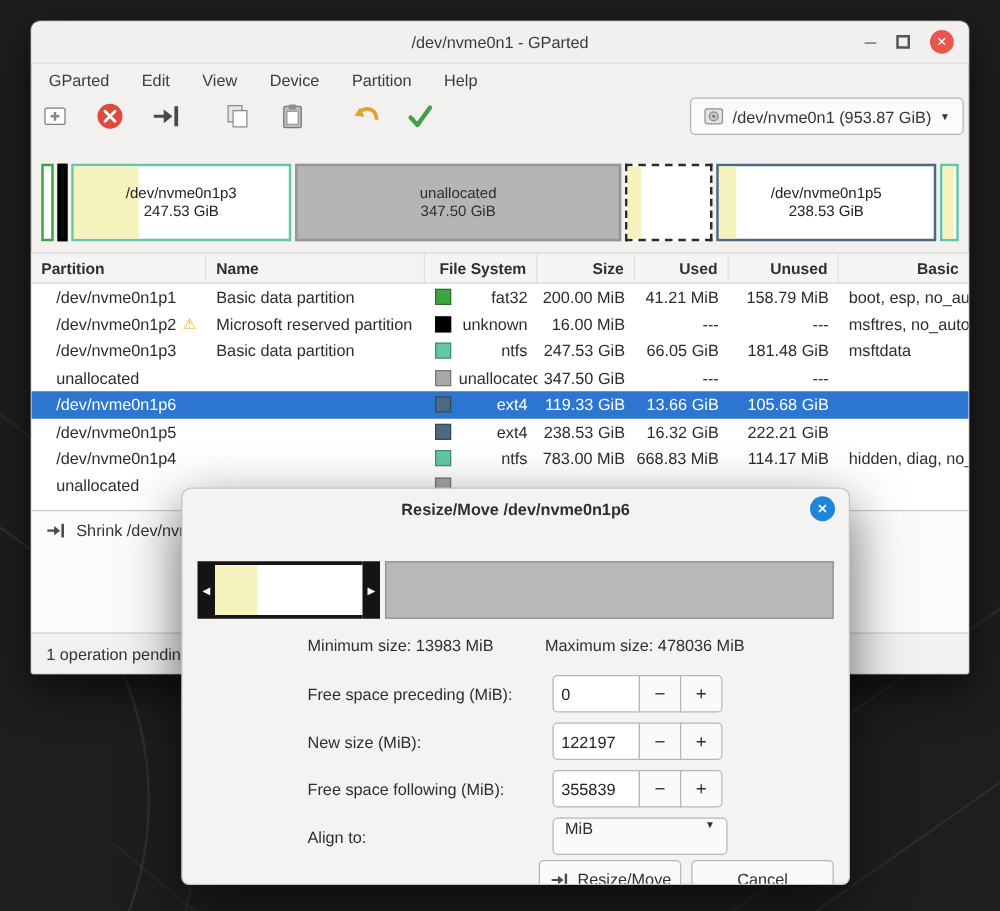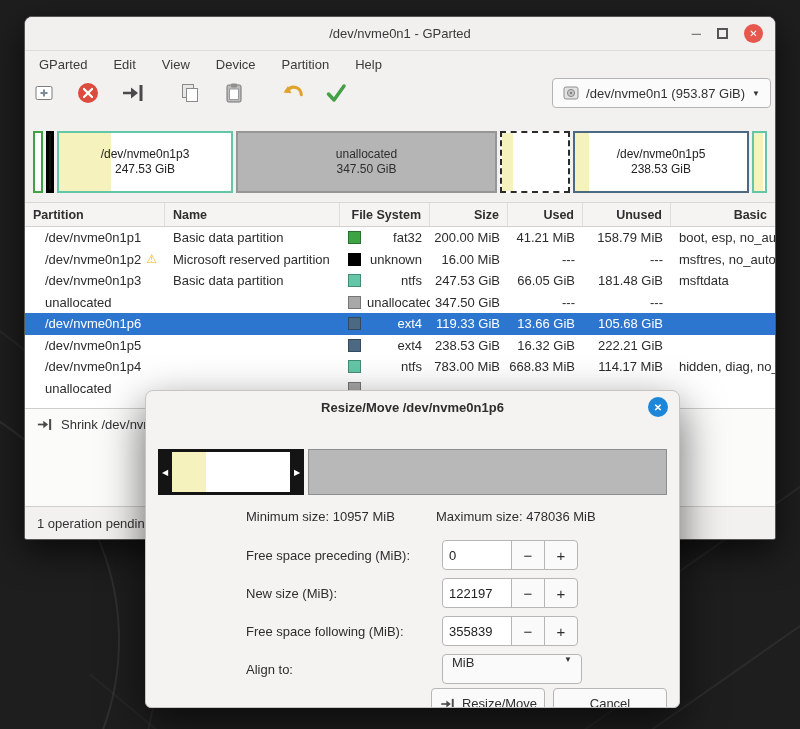--- a/index.html
+++ b/index.html
@@ -399,21 +399,21 @@
     <div class="rw">
       <div class="rw-handle">◀</div>
       <div class="rw-sel">
         <div class="rw-used" style="background: rgb(246, 242, 189);"></div>
       </div>
       <div class="rw-handle">▶</div>
       <div class="rw-after"></div>
     </div>
 
     <div class="minmax">
-      <span class="min">Minimum size: 10957 MiB</span>
+      <span class="min">Minimum size: 13983 MiB</span>
       <span class="max">Maximum size: 478036 MiB</span>
     </div>
 
     <div class="frow">
       <span class="flabel">Free space preceding (MiB):</span>
       <div class="spin">
         <input class="entry" value="0" style="">
         <span class="sbtn minus">−</span>
         <span class="sbtn plus">+</span>
       </div>

